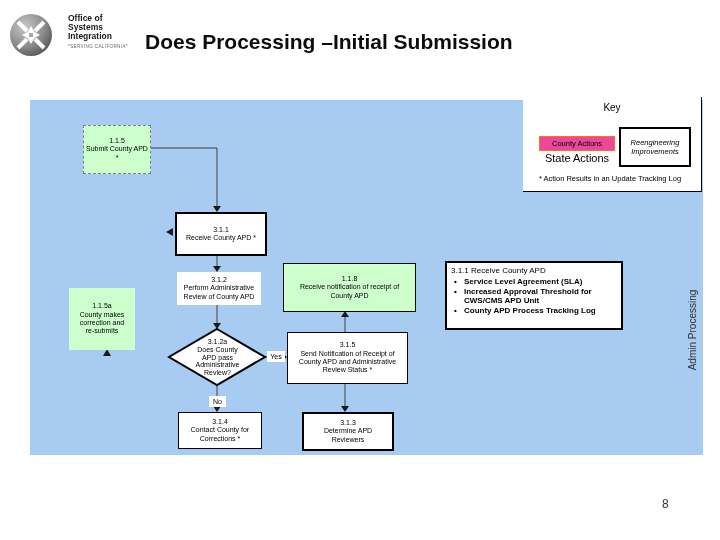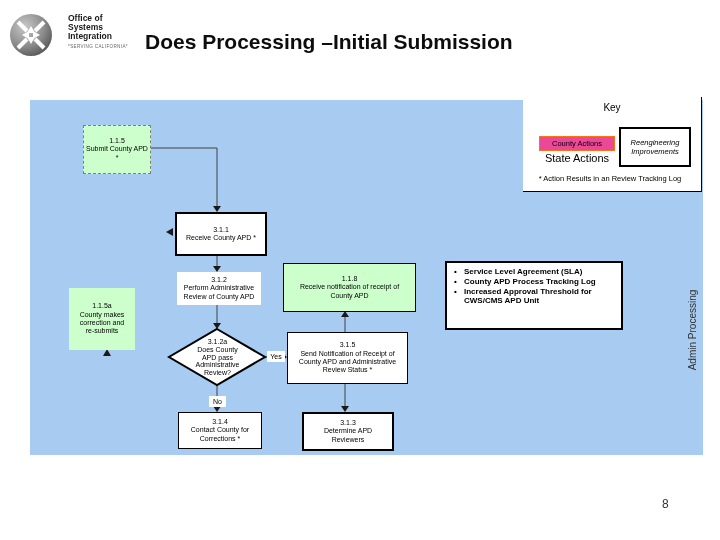--- a/index.html
+++ b/index.html
@@ -131,21 +131,21 @@
   </g>
   <polygon points="217,329 265,357 217,385 169,357" fill="#ffffff" stroke="#000000" stroke-width="2"></polygon>
 </svg>
 
 <div class="key-panel">
   <div class="key-title">Key</div>
   <div class="key-county">County Actions</div>
   <div class="key-state">State Actions</div>
   <div class="key-reeng">Reengineering
 Improvements</div>
-  <div class="key-note">* Action Results in an Review Tracking Log</div>
+  <div class="key-note">* Action Results in an Update Tracking Log</div>
 </div>
 
 <div class="node green b-dash n115">1.1.5
 Submit County APD *</div>
 <div class="node white b-thick n311">3.1.1
 Receive County APD *</div>
 <div class="node white n312">3.1.2
 Perform Administrative
 Review of County APD</div>
 <div class="node green b-thin n118">1.1.8
@@ -168,23 +168,24 @@
 Contact County for
 Corrections *</div>
 <div class="node white b-thick n313">3.1.3
 Determine APD
 Reviewers</div>
 
 <div class="edge-label lbl-yes">Yes</div>
 <div class="edge-label lbl-no">No</div>
 
 <div class="side-note">
+  <div>3.1.1 Receive County APD</div>
   <ul>
     <li>Service Level Agreement (SLA)</li>
+    <li>Increased Approval Threshold for CWS/CMS APD Unit</li>
     <li>County APD Process Tracking Log</li>
-    <li>Increased Approval Threshold for CWS/CMS APD Unit</li>
   </ul>
 </div>
 
 <div class="lane-label-wrap">
   <span class="lane-label">Admin Processing</span>
 </div>
 <div class="page-num">8</div>
 
 </body></html>

